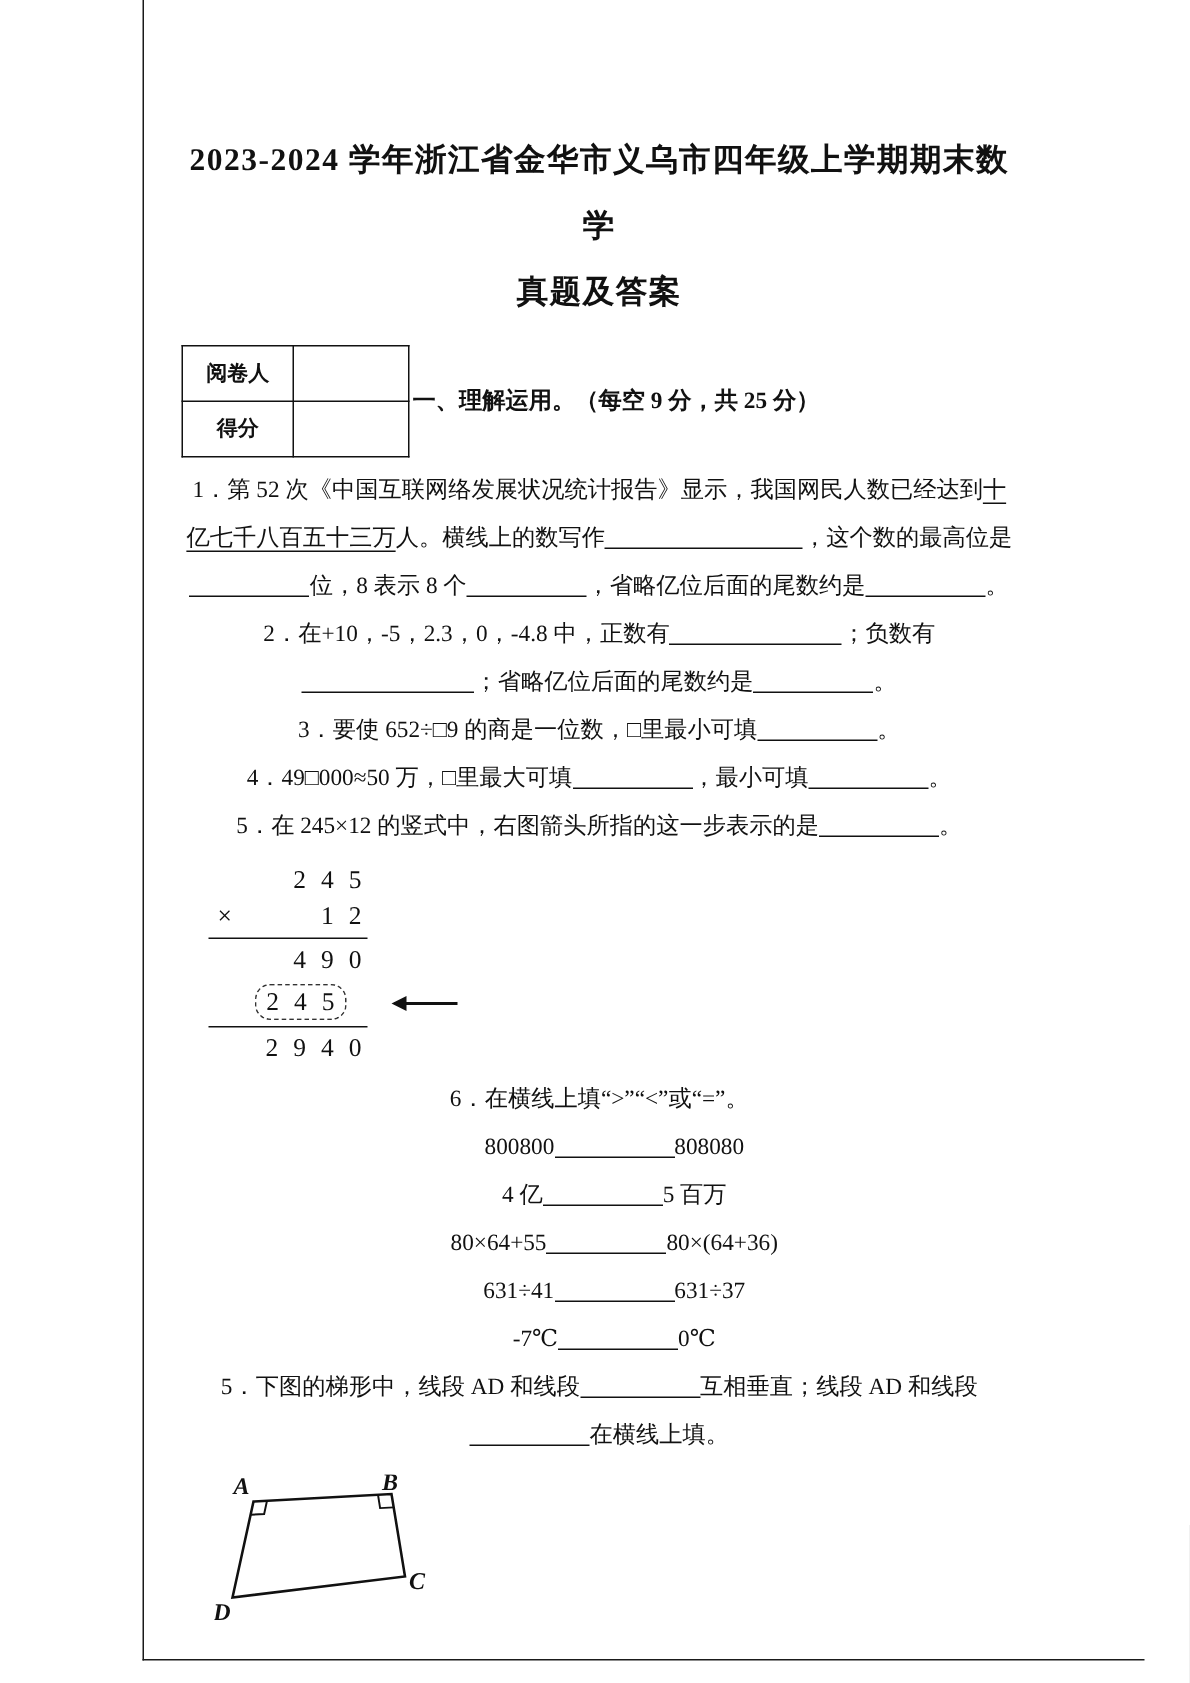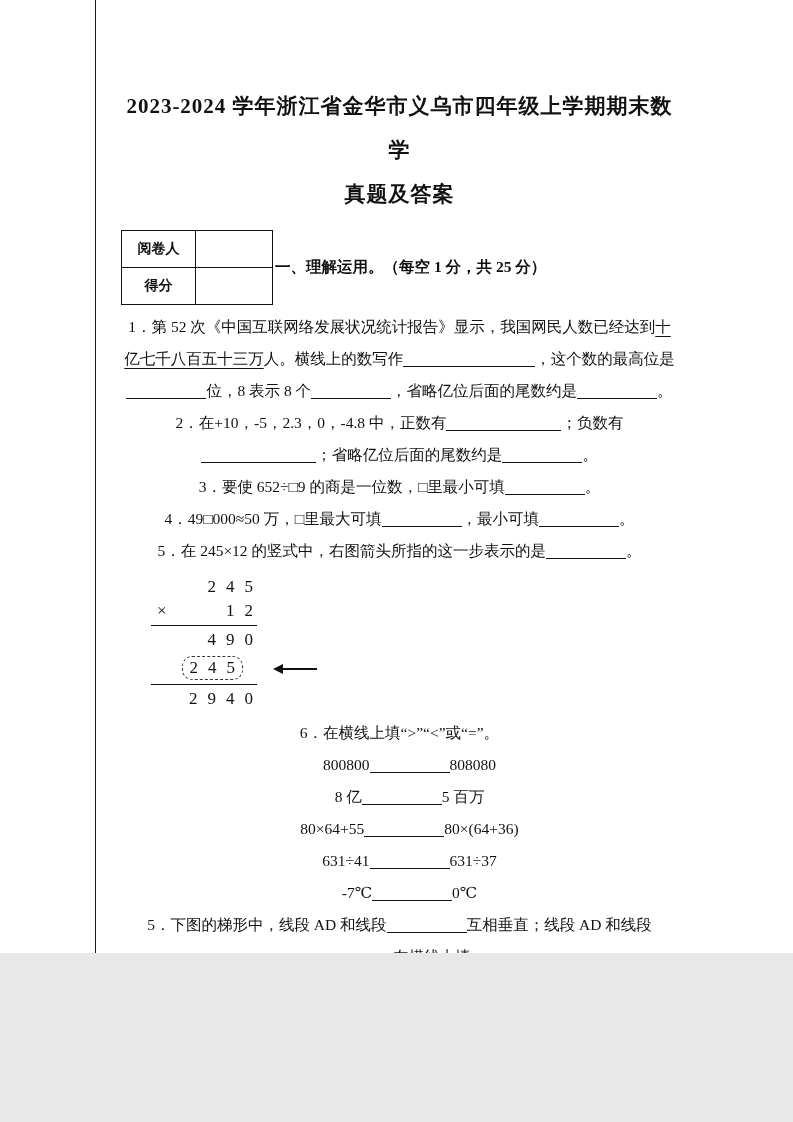--- a/index.html
+++ b/index.html
@@ -4,21 +4,21 @@
 <style>
   * { margin: 0; padding: 0; box-sizing: border-box; }
   html, body { background: #e8e8e8; }
   body {
     width: 793px; height: 1122px;
     font-family: "Liberation Serif", "DejaVu Serif", serif;
     color: #111;
   }
   .page {
     position: relative;
-    width: 793px; height: 953px;
+    width: 793px; height: 1122px;
     background: #ffffff;
     overflow: hidden;
   }
   .left-rule { position: absolute; left: 95px; top: 0; width: 1px; height: 1107px; background: #1a1a1a; }
   .bottom-rule { position: absolute; left: 95px; top: 1106px; width: 668px; height: 1px; background: #1a1a1a; }
   .content { position: absolute; left: 121px; top: 84px; width: 557px; }
 
   .title { font-size: 21px; font-weight: bold; text-align: center; line-height: 44px; letter-spacing: 1px; }
 
   .head-row { display: flex; align-items: center; margin-top: 14px; }
@@ -28,21 +28,21 @@
   .score-table td.val { width: 77px; }
   .section-heading { font-weight: bold; font-size: 15.5px; margin-left: 2px; white-space: nowrap; }
 
   .questions { margin-top: 6px; }
   .question { font-size: 15.5px; line-height: 32px; text-align: center; }
   .blank { display: inline-block; height: 17px; border-bottom: 1px solid #111; vertical-align: -3px; }
   .underlined { text-decoration: underline; text-underline-offset: 4px; }
   .sub-item { padding-left: 20px; }
 
   
-  .mult-wrap { margin: 8px 0 6px 36px; width: 96px; position: relative; font-size: 17px; }
+  .mult-wrap { margin: 8px 0 6px 24px; width: 96px; position: relative; font-size: 17px; }
   .m-row { line-height: 24px; text-align: right; white-space: nowrap; }
   .digits { letter-spacing: 10px; margin-right: -10px; }
   .m-op { display: flex; justify-content: space-between; align-items: baseline; }
   .m-rule { border-top: 1.6px solid #111; margin: 2px 0 2px -6px; width: 106px; }
   .m-p2 { position: relative; margin: 4px 0; }
   .p2box { display: inline-block; border: 1.6px dashed #333; border-radius: 10px; padding: 0 7px; margin-right: 10px; line-height: 22px; }
   .arrow { position: absolute; right: -64px; top: 12px; width: 42px; height: 2px; background: #111; }
   .arrow::before {
     content: ''; position: absolute; left: -2px; top: -4px; width: 0; height: 0;
     border-top: 5px solid transparent; border-bottom: 5px solid transparent; border-right: 10px solid #111;
@@ -72,21 +72,21 @@
             <tr>
           <td class="lbl">阅卷人</td>
           <td class="val"></td>
         </tr>
         <tr>
           <td class="lbl">得分</td>
           <td class="val"></td>
         </tr>
       </tbody>
         </table>
-      <div class="section-heading">一、理解运用。（每空 1 分，共 25 分）</div>
+      <div class="section-heading">一、理解运用。（每空 9 分，共 25 分）</div>
     </div>
 
     <div class="questions">
       <div class="question"><span class="qtext">1．第 52 次《中国互联网络发展状况统计报告》显示，我国网民人数已经达到</span><span class="underlined">十亿七千八百五十三万</span><span class="qtext">人。横线上的数写作</span><span class="blank" style="width: 132px;"></span><span class="qtext">，这个数的最高位是</span><span class="blank" style="width: 80px;"></span><span class="qtext">位，8 表示 8 个</span><span class="blank" style="width: 80px;"></span><span class="qtext">，省略亿位后面的尾数约是</span><span class="blank" style="width: 80px;"></span><span class="qtext">。</span></div>
       <div class="question"><span class="qtext">2．在+10，-5，2.3，0，-4.8 中，正数有</span><span class="blank" style="width: 115px;"></span><span class="qtext">；负数有</span><span class="blank" style="width: 115px;"></span><span class="qtext">；省略亿位后面的尾数约是</span><span class="blank" style="width: 80px;"></span><span class="qtext">。</span></div>
       <div class="question"><span class="qtext">3．要使 652÷□9 的商是一位数，□里最小可填</span><span class="blank" style="width: 80px;"></span><span class="qtext">。</span></div>
       <div class="question"><span class="qtext">4．49□000≈50 万，□里最大可填</span><span class="blank" style="width: 80px;"></span><span class="qtext">，最小可填</span><span class="blank" style="width: 80px;"></span><span class="qtext">。</span></div>
       <div class="question"><span class="qtext">5．在 245×12 的竖式中，右图箭头所指的这一步表示的是</span><span class="blank" style="width: 80px;"></span><span class="qtext">。</span></div>
 
       <div class="mult-wrap">
@@ -106,21 +106,21 @@
           <span class="arrow"></span>
         </div>
         <div class="m-rule"></div>
         <div class="m-row">
           <span class="digits">2940</span>
         </div>
       </div>
 
       <div class="question"><span class="qtext">6．在横线上填“&gt;”“&lt;”或“=”。</span></div>
       <div class="question sub-item"><span class="qtext">800800</span><span class="blank" style="width: 80px;"></span><span class="qtext">808080</span></div>
-      <div class="question sub-item"><span class="qtext">8 亿</span><span class="blank" style="width: 80px;"></span><span class="qtext">5 百万</span></div>
+      <div class="question sub-item"><span class="qtext">4 亿</span><span class="blank" style="width: 80px;"></span><span class="qtext">5 百万</span></div>
       <div class="question sub-item"><span class="qtext">80×64+55</span><span class="blank" style="width: 80px;"></span><span class="qtext">80×(64+36)</span></div>
       <div class="question sub-item"><span class="qtext">631÷41</span><span class="blank" style="width: 80px;"></span><span class="qtext">631÷37</span></div>
       <div class="question sub-item"><span class="qtext">-7℃</span><span class="blank" style="width: 80px;"></span><span class="qtext">0℃</span></div>
 
       <div class="question"><span class="qtext">5．下图的梯形中，线段 AD 和线段</span><span class="blank" style="width: 80px;"></span><span class="qtext">互相垂直；线段 AD 和线段</span><span class="blank" style="width: 80px;"></span><span class="qtext">在横线上填。</span></div>
 
       <div class="fig-trapezoid">
         <svg width="160" height="102" viewBox="0 0 160 102">
           <polygon points="26,18 118,13 127,68 12,82" fill="none" stroke="#111" stroke-width="1.7"></polygon>
           <path d="M 35,17.5 L 33.1,26.3 L 24.1,26.8" fill="none" stroke="#111" stroke-width="1.3"></path>

